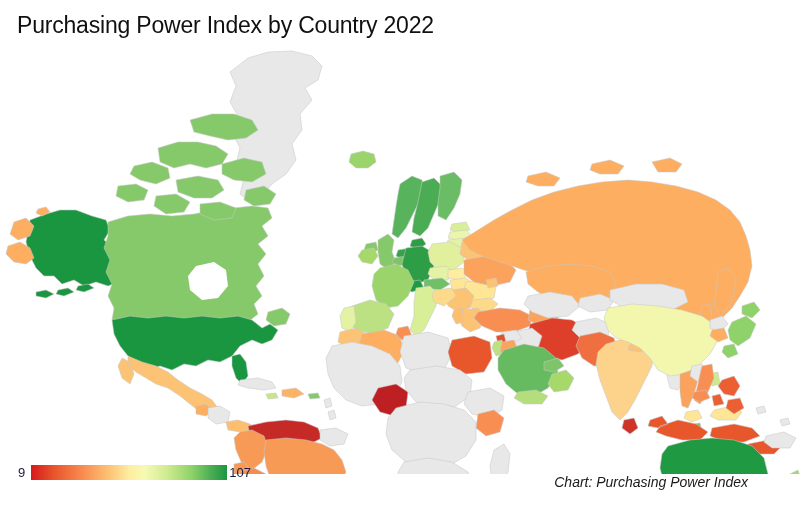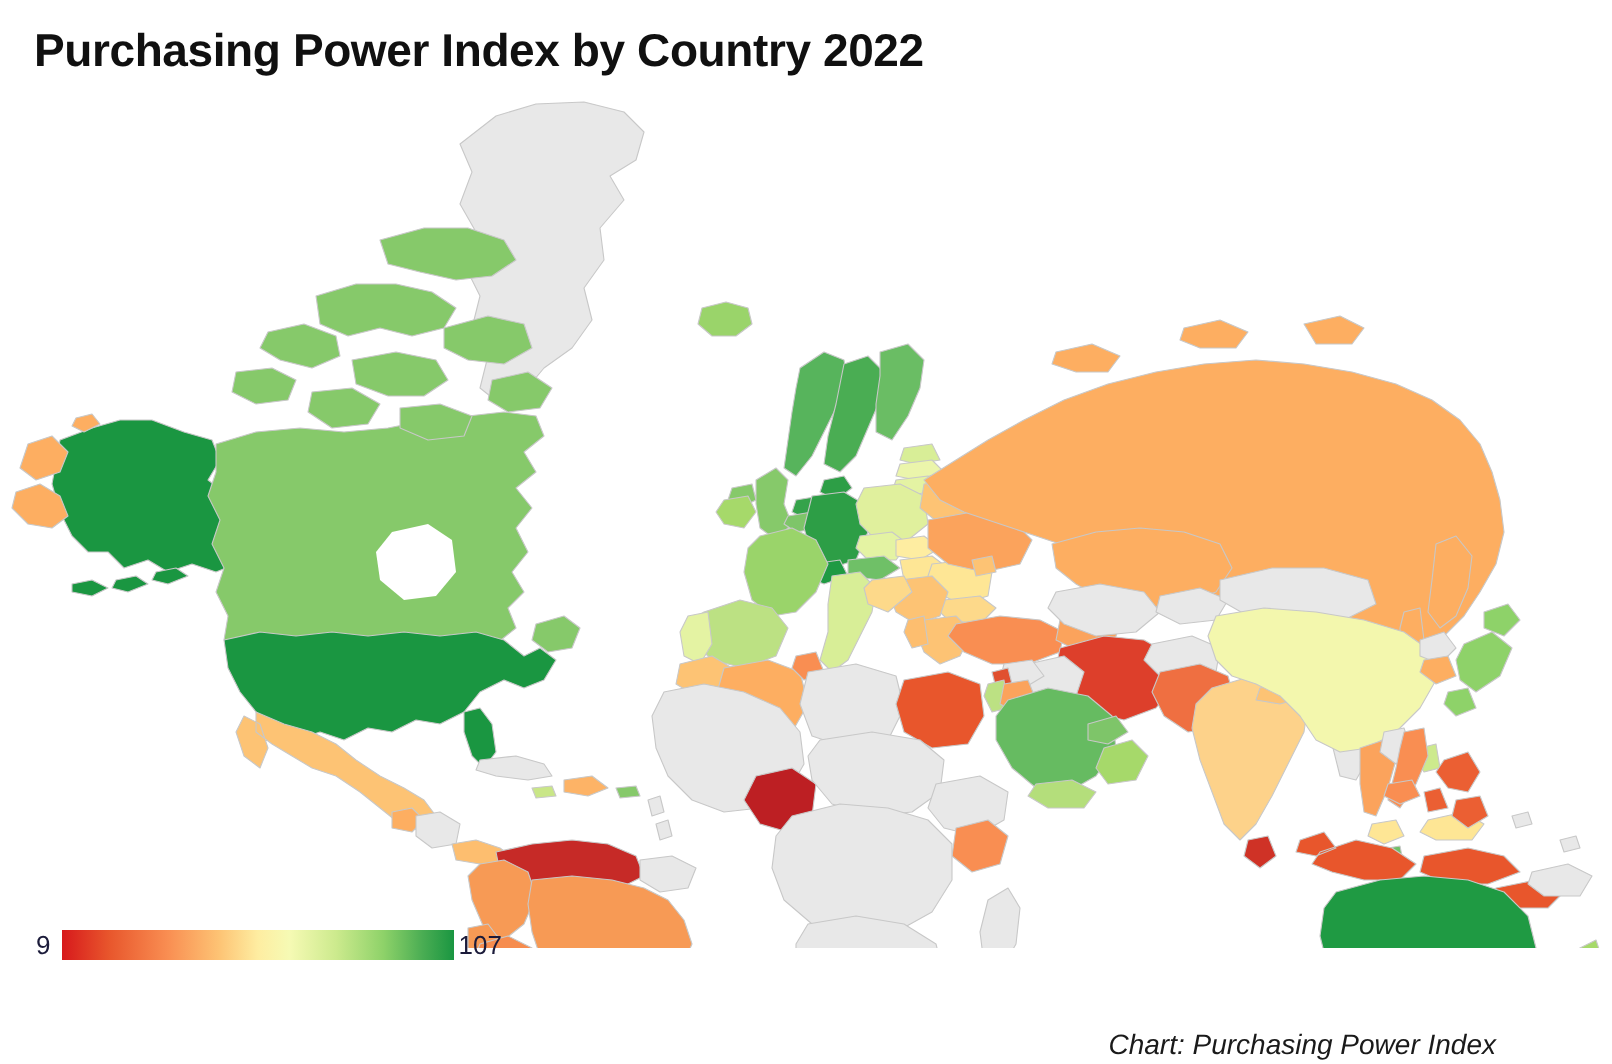--- a/index.html
+++ b/index.html
@@ -17,21 +17,21 @@
   #root {
     position: absolute;
     inset: 0;
     background: #ffffff;
   }
   #chart-title {
     position: absolute;
     left: 17px;
     top: 12px;
     font-size: 23px;
-    font-weight: bold;
+    font-weight: normal;
     color: #101010;
     letter-spacing: -0.2px;
     white-space: nowrap;
   }
   #map-area {
     position: absolute;
     left: 0px;
     top: 44px;
     width: 806px;
     height: 430px;
@@ -73,21 +73,21 @@
       #feeda1 50%,
       #f6fab4 58%,
       #ccea8d 70%,
       #8ed269 82%,
       #4aad53 92%,
       #1a9641 100%);
   }
   #chart-caption {
     position: absolute;
     right: 58px;
-    top: 514px;
+    top: 474px;
     font-size: 14px;
     font-style: italic;
     color: #1a1a1a;
     white-space: nowrap;
   }
 </style>
 </head>
 <body>
 
 <div id="root">

